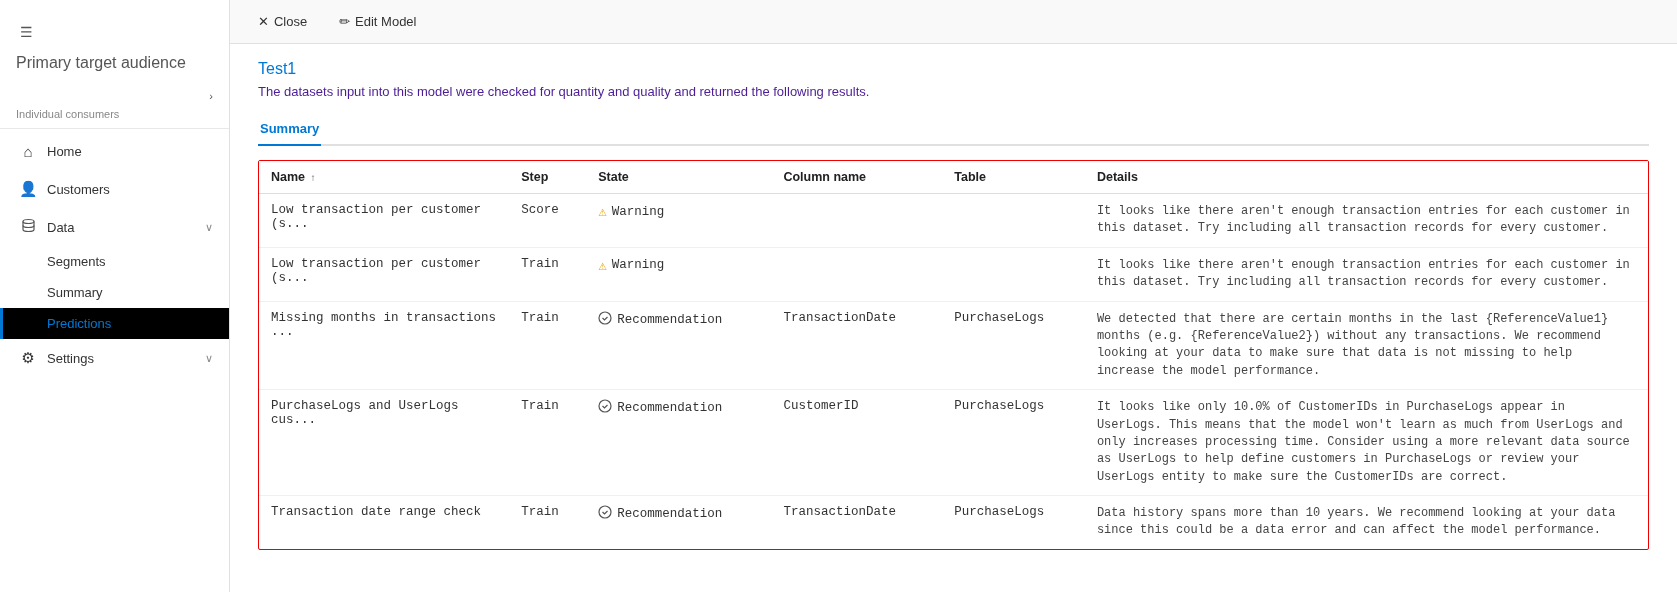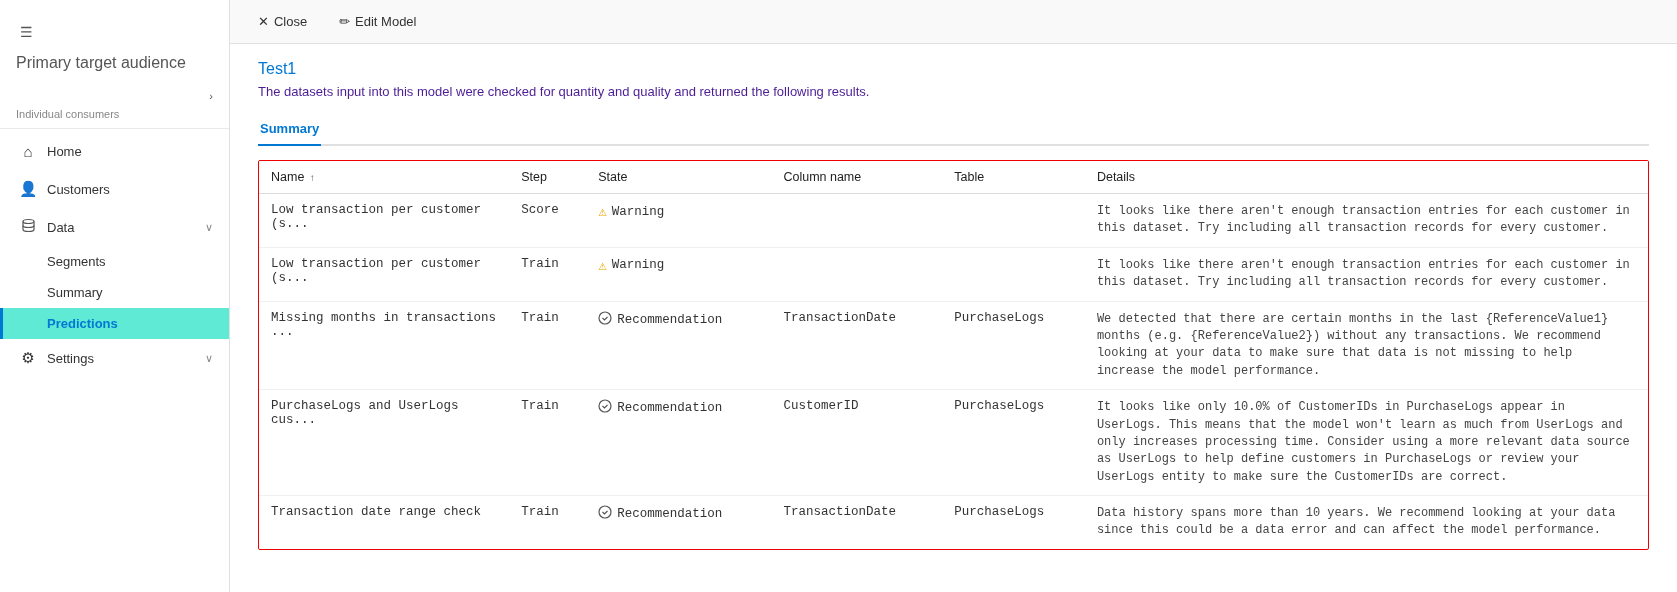--- a/index.html
+++ b/index.html
@@ -63,23 +63,23 @@
       display: flex;
       align-items: flex-start;
       padding: 8px 16px 8px 44px;
       cursor: pointer;
       font-size: 13px;
       color: #333;
       border-left: 3px solid transparent;
     }
     .nav-sub-item.active {
       border-left: 3px solid #0078d4;
-      background: #5eead4;
+      background: #000000;
       color: #0078d4;
-      font-weight: 700;
+      font-weight: 400;
     }
 
     
     .main {
       flex: 1;
       display: flex;
       flex-direction: column;
       overflow: hidden;
       background: #fff;
     }
@@ -158,21 +158,21 @@
       width: 100%;
       border-collapse: collapse;
       font-size: 12.5px;
     }
     thead tr {
       background: #fff;
     }
     thead th {
       text-align: left;
       padding: 9px 12px;
-      font-weight: 400;
+      font-weight: 700;
       color: #222;
       border-bottom: 1px solid #ddd;
       white-space: nowrap;
     }
     thead th .sort-indicator { font-size: 10px; margin-left: 2px; color: #555; }
     tbody tr {
       border-bottom: 1px solid #f0f0f0;
       font-family: Liberation Mono, monospace;
     }
     tbody tr:last-child { border-bottom: none; }

